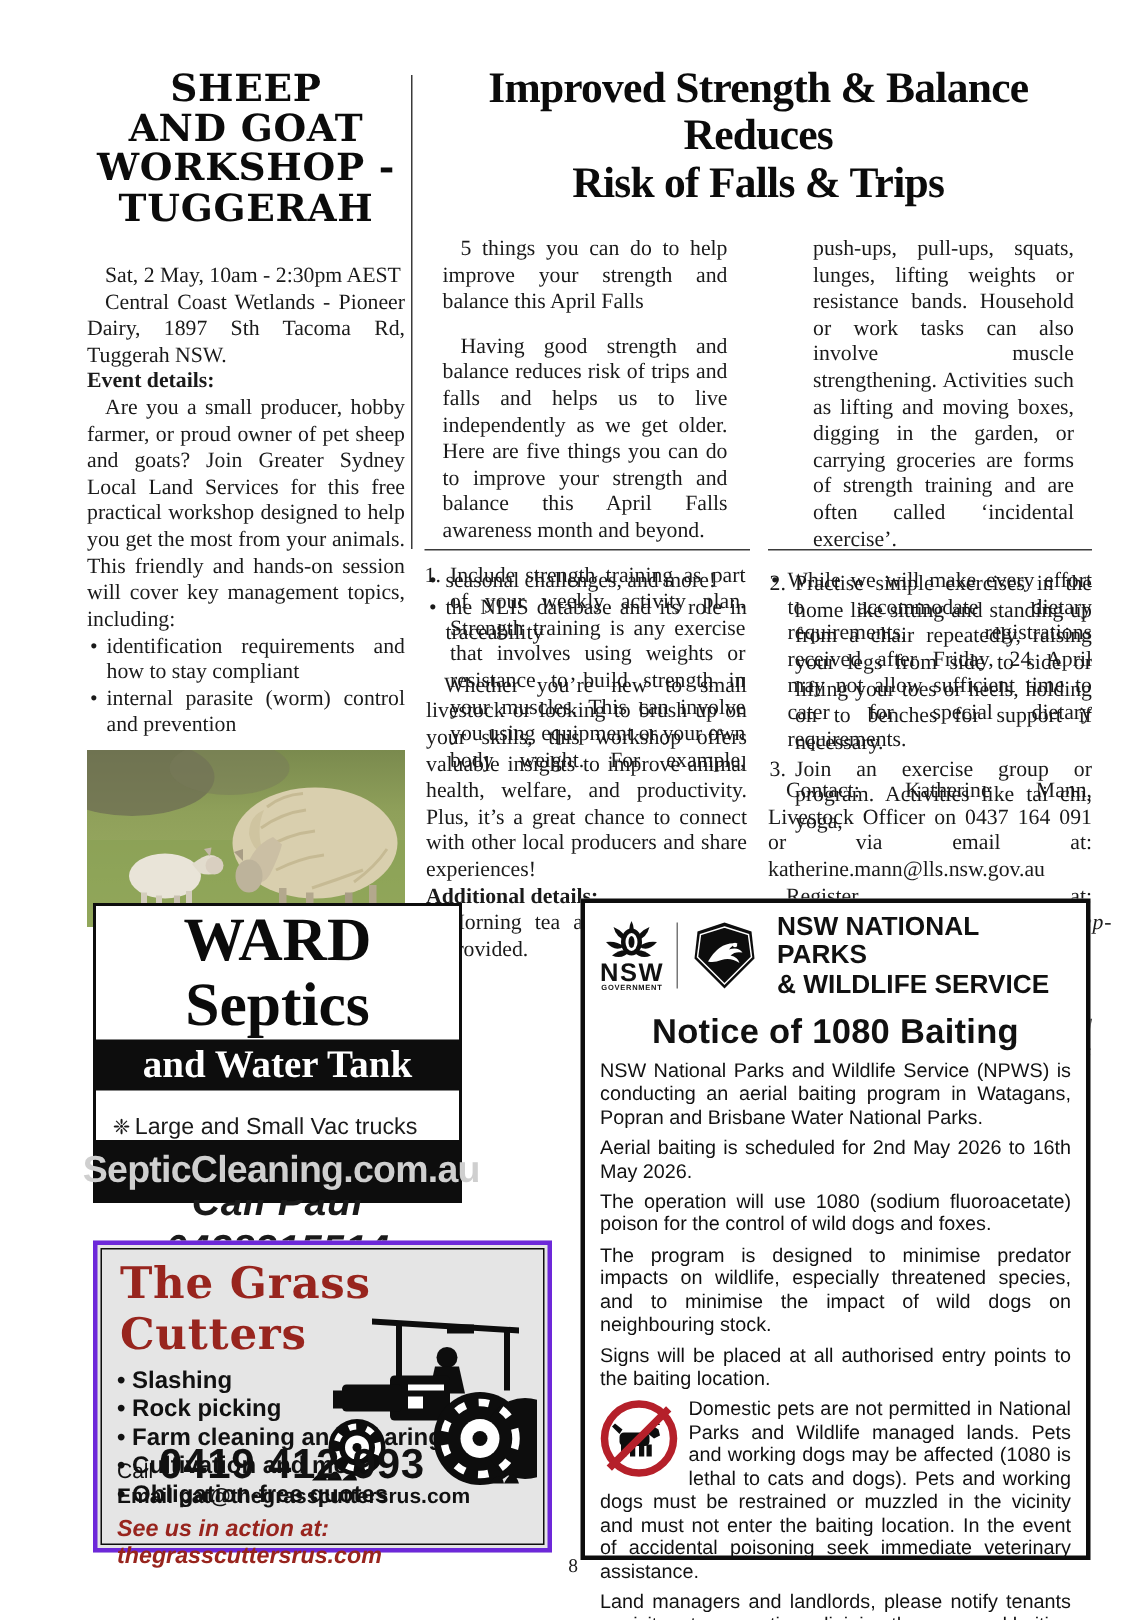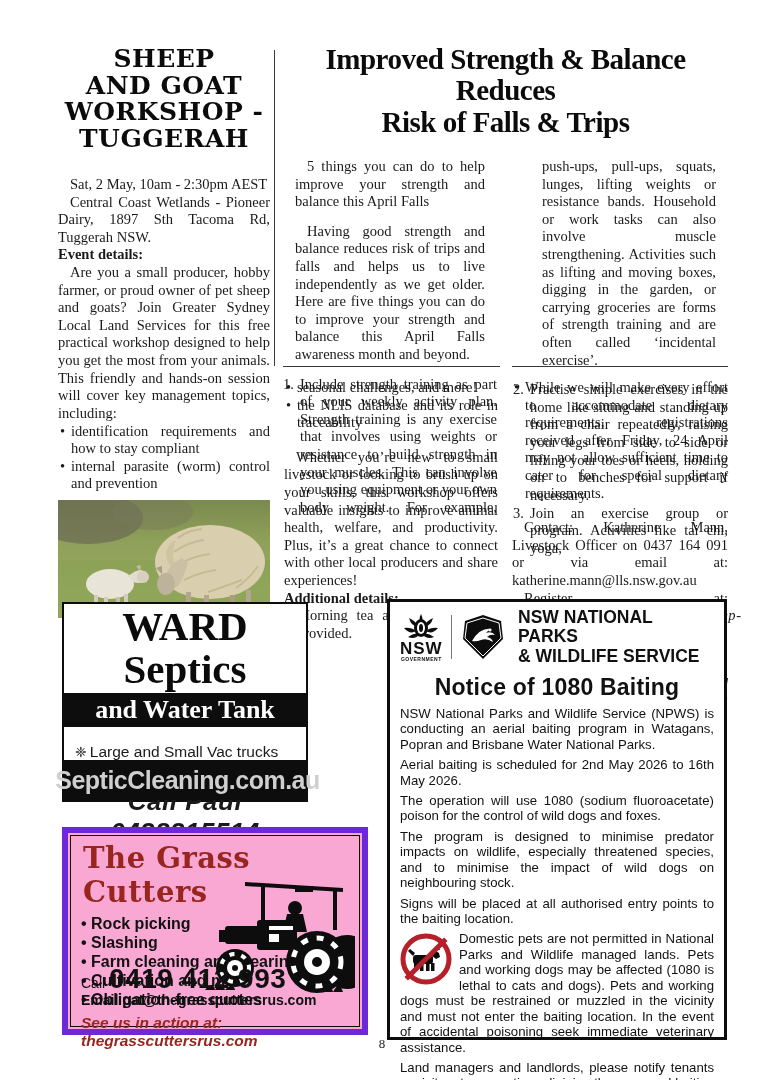--- a/index.html
+++ b/index.html
@@ -55,22 +55,22 @@
              font-size:26px;text-align:center;line-height:34px;height:34px;margin-top:2px;}
   .ward-bullets{width:fit-content;margin:15px auto 0 auto;font-size:15.5px;line-height:1.3;}
   .ward-b{white-space:nowrap;}
   .clover{font-family:"DejaVu Sans",sans-serif;font-size:14px;margin-right:3px;}
   .ward-call{font-weight:bold;font-style:italic;font-size:26px;text-align:center;margin-top:4px;letter-spacing:.5px;}
   .ward-bar2{position:absolute;bottom:0;left:0;right:0;background:#0d0d0d;height:40px;
              display:flex;align-items:center;justify-content:center;gap:5px;}
   .ward-site{color:#cfcfcf;font-weight:bold;font-size:25px;letter-spacing:-.5px;}
 
   
-  .grass{position:absolute;left:62px;top:827px;width:306px;height:208px;border:6px solid #6d28d9;
-         box-sizing:border-box;background:#f9a8d4;}
+  .grass{position:absolute;left:62px;top:827px;width:306px;height:208px;border:3px solid #6d28d9;
+         box-sizing:border-box;background:#e5e5e5;}
   .grass-in{position:absolute;inset:2px;border:1px solid #0d0d0d;font-family:"Liberation Sans",sans-serif;}
   .grass-title{font-family:"DejaVu Serif",serif;font-weight:bold;font-size:29px;color:#98251e;
                padding:5px 0 0 12px;letter-spacing:.5px;}
   .grass-bullets{margin:6px 0 0 10px;font-weight:bold;font-size:16px;line-height:1.18;color:#111;}
   .grass-b:before{content:"\2022  ";}
   .tractor{position:absolute;right:4px;top:32px;}
   .grass-call{position:absolute;left:10px;top:127px;white-space:nowrap;}
   .grass-call .cl{font-size:14px;color:#111;}
   .grass-call .ph{font-size:28px;font-weight:bold;color:#111;letter-spacing:.5px;}
   .grass-email{position:absolute;left:10px;top:156px;font-size:14px;font-weight:bold;color:#111;}
@@ -226,22 +226,22 @@
         <path d="M14 14 l8 5 -3.4 0.8 1.8 4 -2.4 1 -1.8 -4 -2.6 2.4z" fill="#cfcfcf" stroke="#0d0d0d" stroke-width="1"></path>
       </svg>
       <span class="ward-site">SepticCleaning.com.au</span>
     </div>
   </div>
 
   <div class="grass">
     <div class="grass-in">
       <div class="grass-title">The Grass Cutters</div>
       <div class="grass-bullets">
+        <div class="grass-b">Slashing</div>
         <div class="grass-b">Rock picking</div>
-        <div class="grass-b">Slashing</div>
         <div class="grass-b">Farm cleaning and clearing</div>
         <div class="grass-b">Cultivation and more</div>
         <div class="grass-b">Obligation-free quotes</div>
       </div>
       <svg class="tractor" width="150" height="128" viewBox="0 0 150 128">
         <g fill="#0d0d0d">
           <path d="M40 14 L138 20 L138 24 L40 18 Z"></path>
           <rect x="56" y="16" width="4" height="46"></rect>
           <rect x="128" y="22" width="4" height="40"></rect>
           <rect x="90 " y="18" width="18" height="6"></rect>

